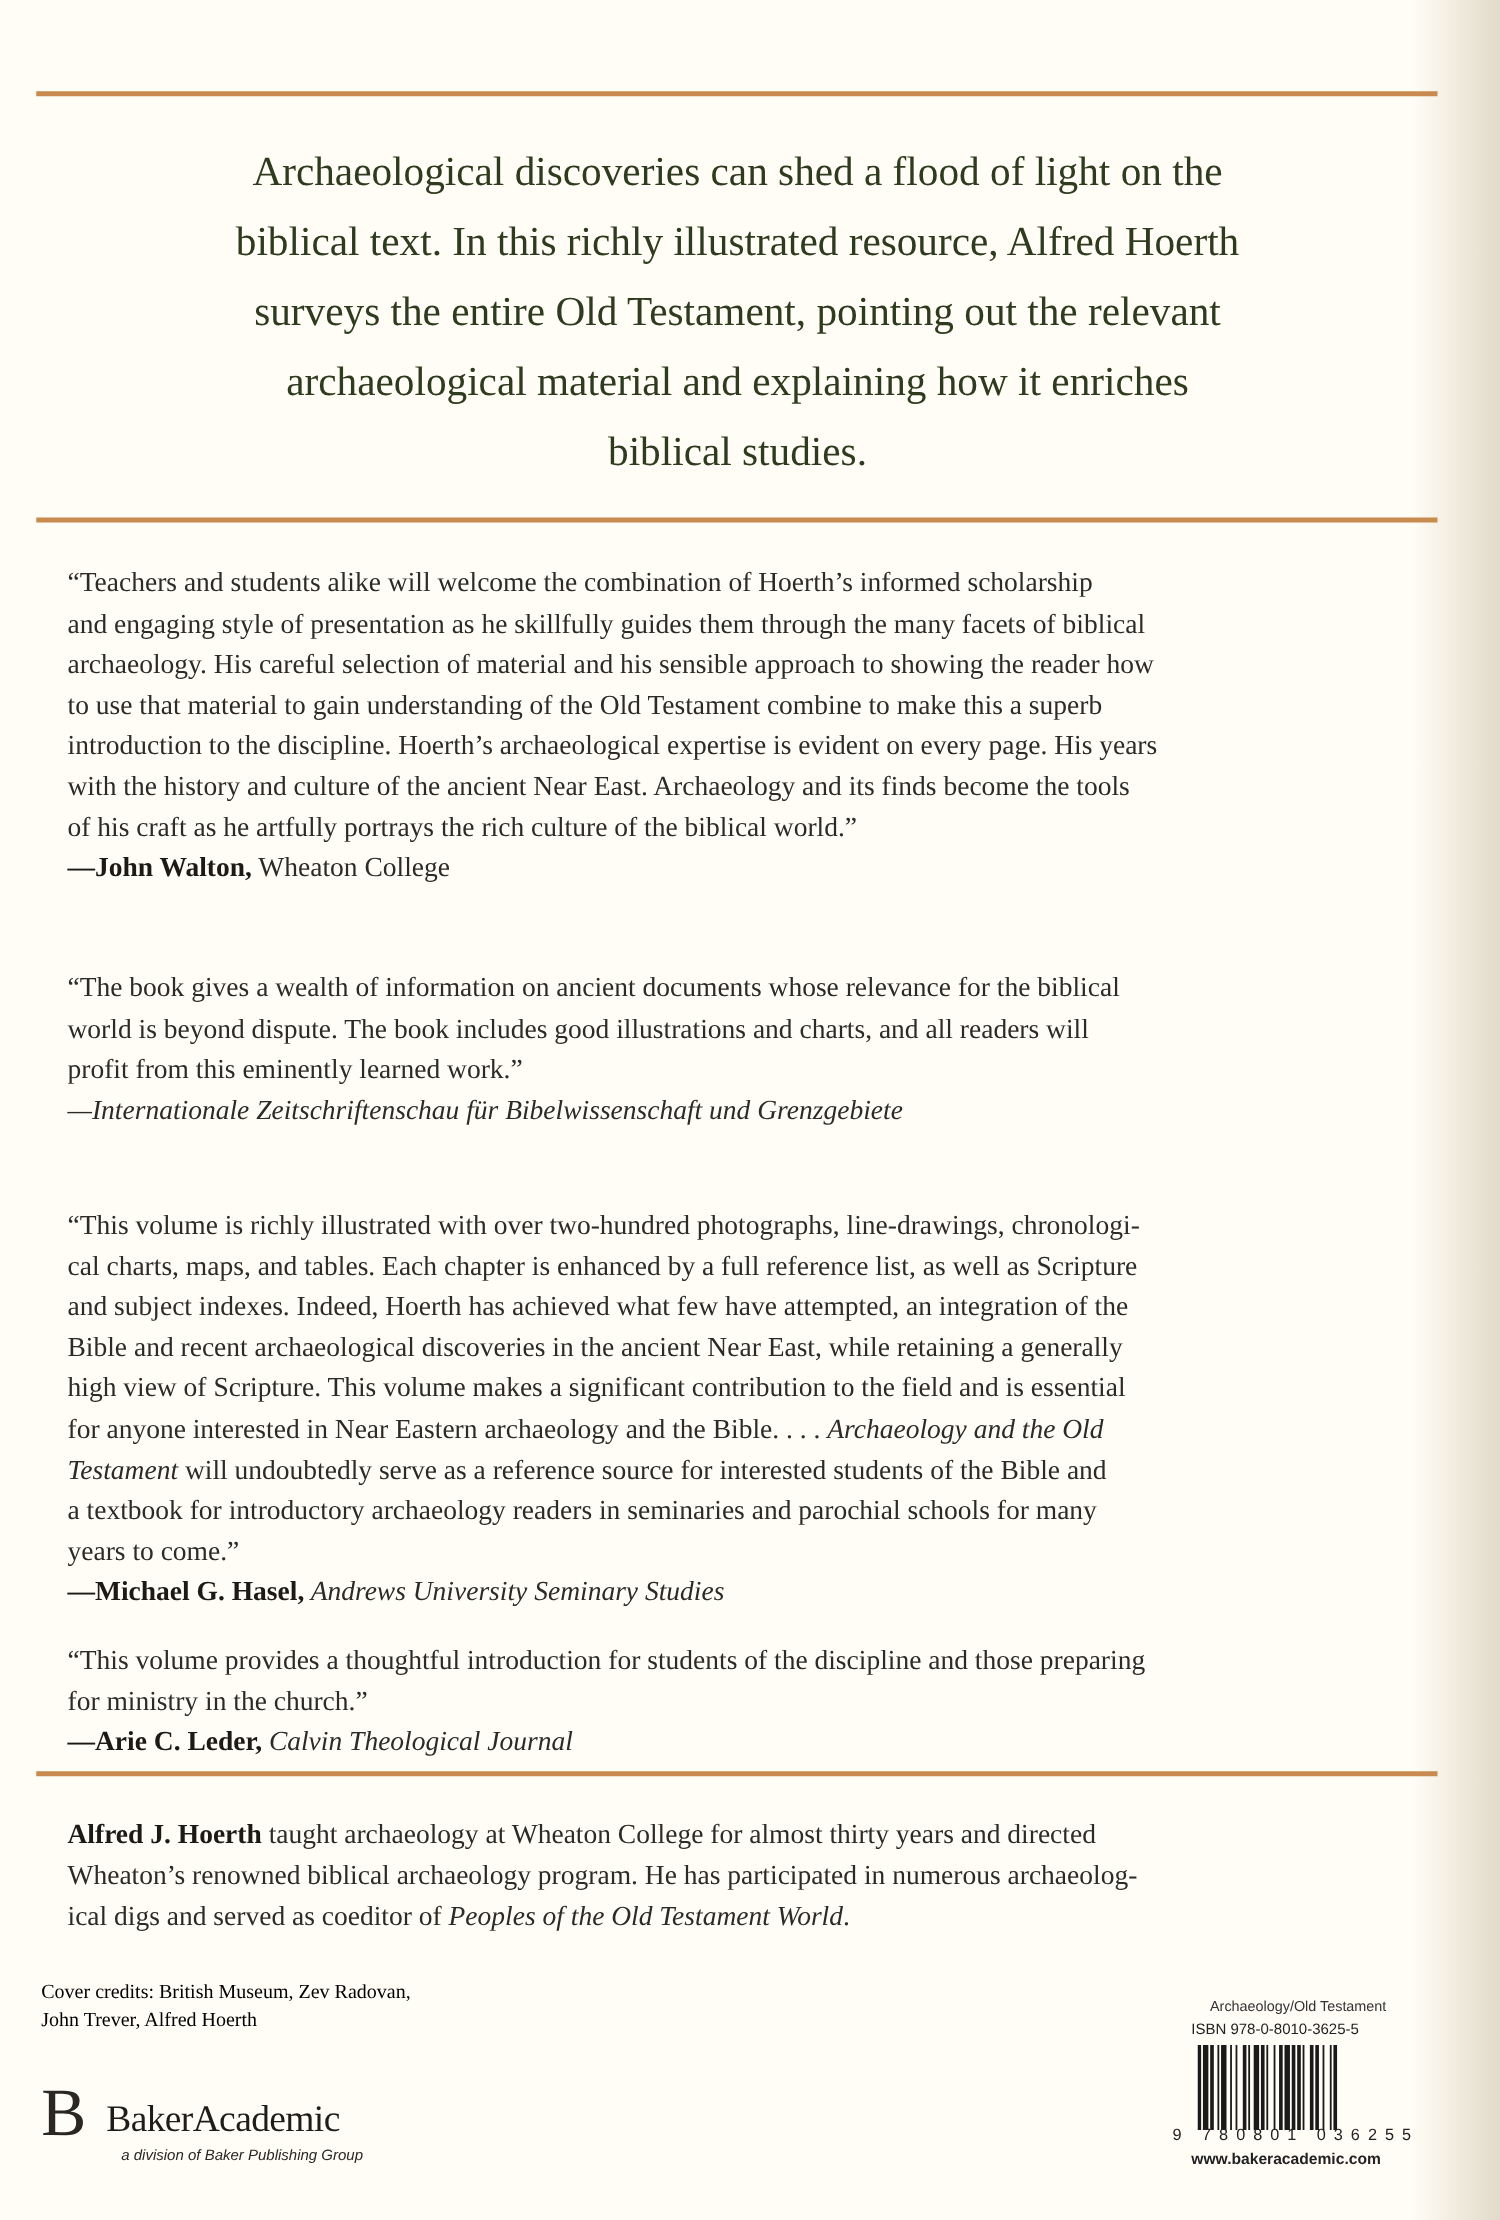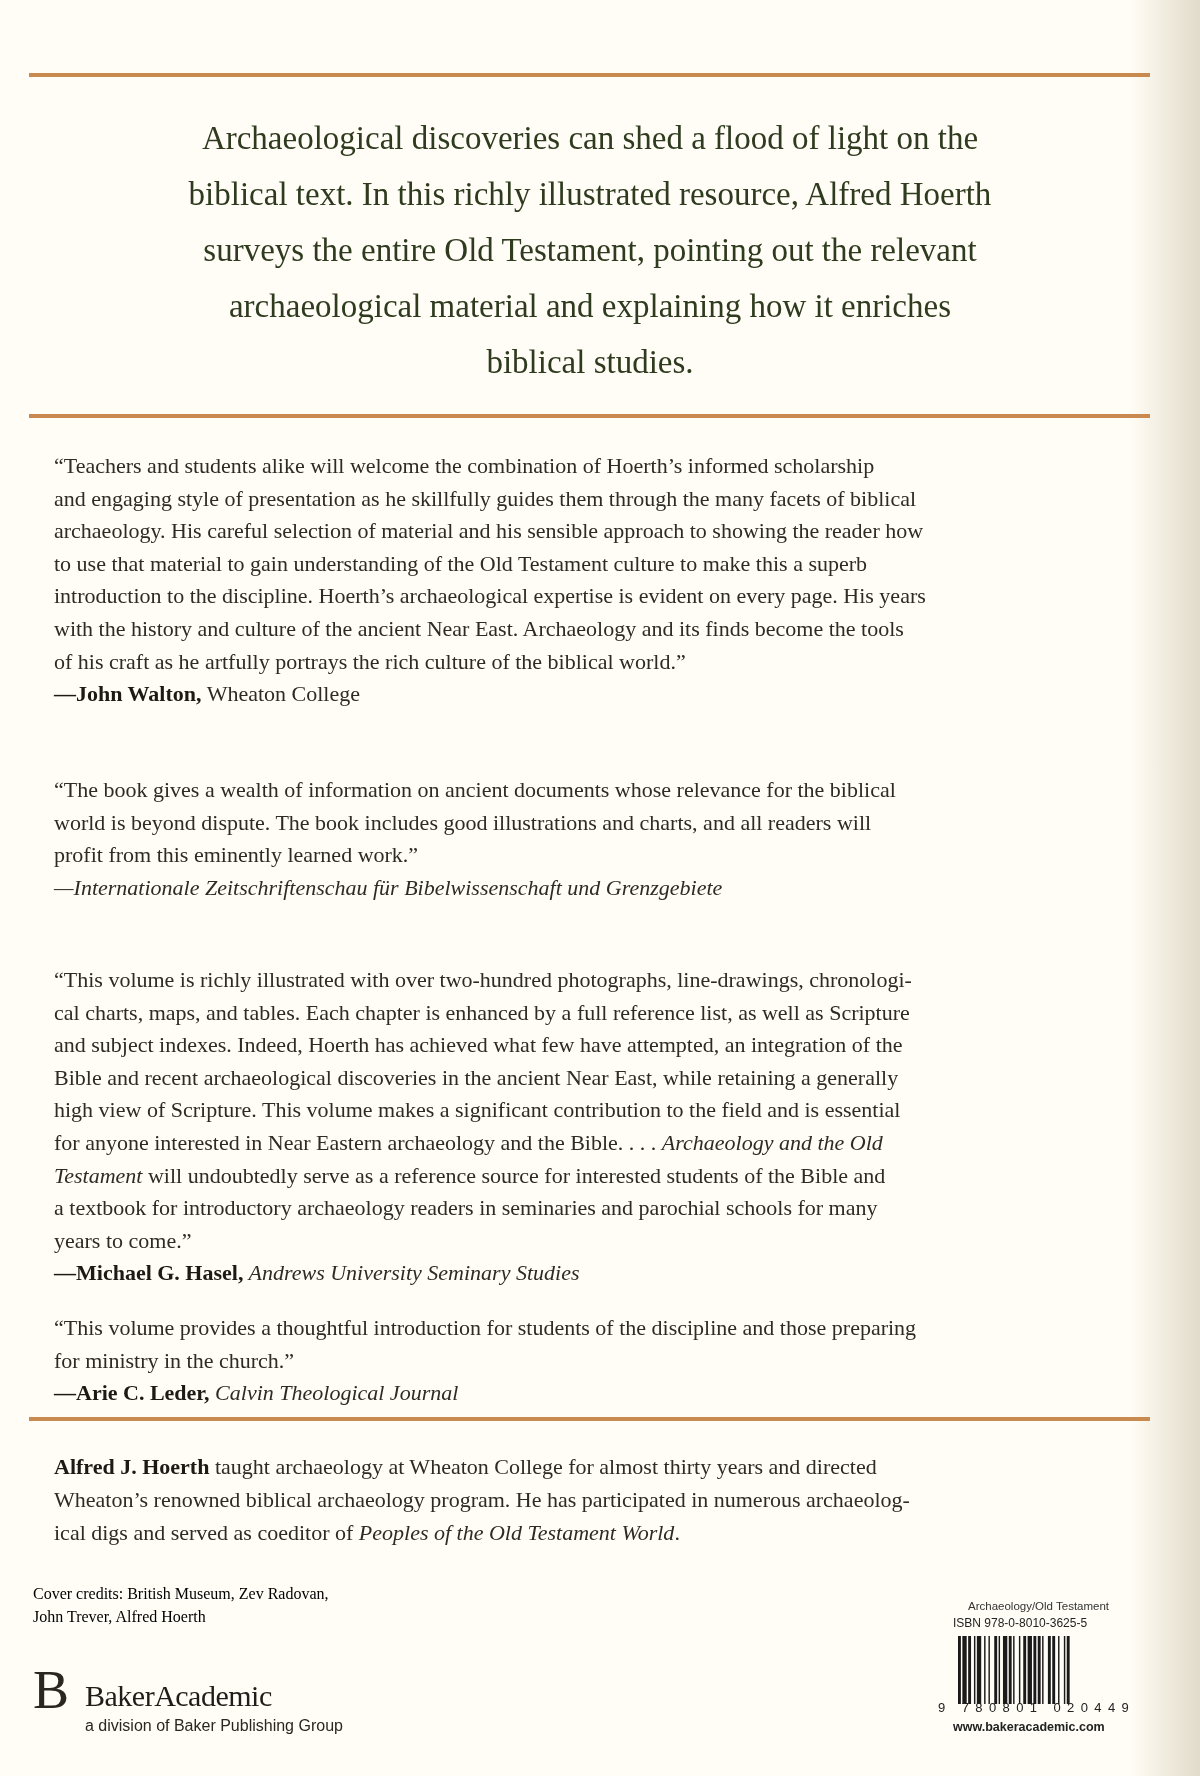--- a/index.html
+++ b/index.html
@@ -42,21 +42,21 @@
   .bio { position: absolute; top: 1450px; left: 54px; width: 1080px; font-size: 22px; line-height: 33px; }
   .bio .line { display: block; white-space: nowrap; }
   .bio b { font-weight: bold; color: #1d1a16; }
 
   .credits { position: absolute; top: 1582px; left: 33px; font-size: 16px; line-height: 23px; color: #000000; }
   .credits .line { display: block; white-space: nowrap; }
 
   .publisher { position: absolute; top: 1665px; left: 33px; }
   .pub-mark { position: absolute; left: 0; top: 0; font-size: 54px; line-height: 50px; color: #2a2622; font-family: "Liberation Serif", serif; }
   .pub-name { position: absolute; left: 52px; top: 14px; font-size: 30px; white-space: nowrap; color: #1f1c19; letter-spacing: -0.5px; }
-  .pub-sub { position: absolute; left: 52px; top: 52px; font-size: 16px; white-space: nowrap; color: #2a2622; font-family: "Liberation Sans", sans-serif; }
+  .pub-sub { position: absolute; left: 64px; top: 52px; font-size: 12px; white-space: nowrap; font-style: italic; color: #2a2622; font-family: "Liberation Sans", sans-serif; }
 
   .barcode-block { position: absolute; top: 1600px; left: 948px; width: 210px; font-family: "Liberation Sans", sans-serif; }
   .bc-category { position: absolute; top: 0; left: 20px; font-size: 11.5px; white-space: nowrap; color: #333; }
   .bc-isbn { position: absolute; top: 16px; left: 5px; font-size: 12px; white-space: nowrap; color: #222; }
   .bc-bars { position: absolute; top: 36px; left: 10px; width: 190px; height: 68px; }
   .bc-digits { position: absolute; top: 100px; left: -10px; font-size: 13px; letter-spacing: 6.4px; white-space: nowrap; color: #222; }
   .bc-url { position: absolute; top: 120px; left: 5px; font-size: 12.5px; font-weight: bold; white-space: nowrap; color: #222; }
 </style>
 </head>
 <body>
@@ -72,21 +72,21 @@
   <span class="line">archaeological material and explaining how it enriches</span>
   <span class="line">biblical studies.</span>
 </div>
 
 <div class="rule" id="rule-mid"></div>
 
 <div class="quotes" id="q1">
   <span class="line">“Teachers and students alike will welcome the combination of Hoerth’s informed scholarship</span>
   <span class="line">and engaging style of presentation as he skillfully guides them through the many facets of biblical</span>
   <span class="line">archaeology. His careful selection of material and his sensible approach to showing the reader how</span>
-  <span class="line">to use that material to gain understanding of the Old Testament culture to make this a superb</span>
+  <span class="line">to use that material to gain understanding of the Old Testament combine to make this a superb</span>
   <span class="line">introduction to the discipline. Hoerth’s archaeological expertise is evident on every page. His years</span>
   <span class="line">with the history and culture of the ancient Near East. Archaeology and its finds become the tools</span>
   <span class="line">of his craft as he artfully portrays the rich culture of the biblical world.”</span>
   <span class="attrib"><b>—John Walton,</b><span> Wheaton College</span></span>
 </div>
 
 <div class="quotes" id="q2">
   <span class="line">“The book gives a wealth of information on ancient documents whose relevance for the biblical</span>
   <span class="line">world is beyond dispute. The book includes good illustrations and charts, and all readers will</span>
   <span class="line">profit from this eminently learned work.”</span>
@@ -152,15 +152,15 @@
       <rect x="69.60000000000002" y="0" width="4.35" height="68" fill="#1a1a1a"></rect>
       <rect x="75.40000000000002" y="0" width="2.9" height="68" fill="#1a1a1a"></rect>
       <rect x="79.75000000000003" y="0" width="2.9" height="68" fill="#1a1a1a"></rect>
       <rect x="84.10000000000004" y="0" width="1.45" height="68" fill="#1a1a1a"></rect>
       <rect x="89.90000000000003" y="0" width="2.9" height="68" fill="#1a1a1a"></rect>
       <rect x="94.25000000000004" y="0" width="2.9" height="68" fill="#1a1a1a"></rect>
       <rect x="100.05000000000005" y="0" width="1.45" height="68" fill="#1a1a1a"></rect>
       <rect x="105.85000000000005" y="0" width="1.45" height="68" fill="#1a1a1a"></rect>
       <rect x="108.75000000000006" y="0" width="2.9" height="68" fill="#1a1a1a"></rect>
     </svg>
-  <span class="bc-digits">9 780801 020449</span>
+  <span class="bc-digits">9 780801 036255</span>
   <span class="bc-url">www.bakeracademic.com</span>
 </div>
 
 </body></html>

